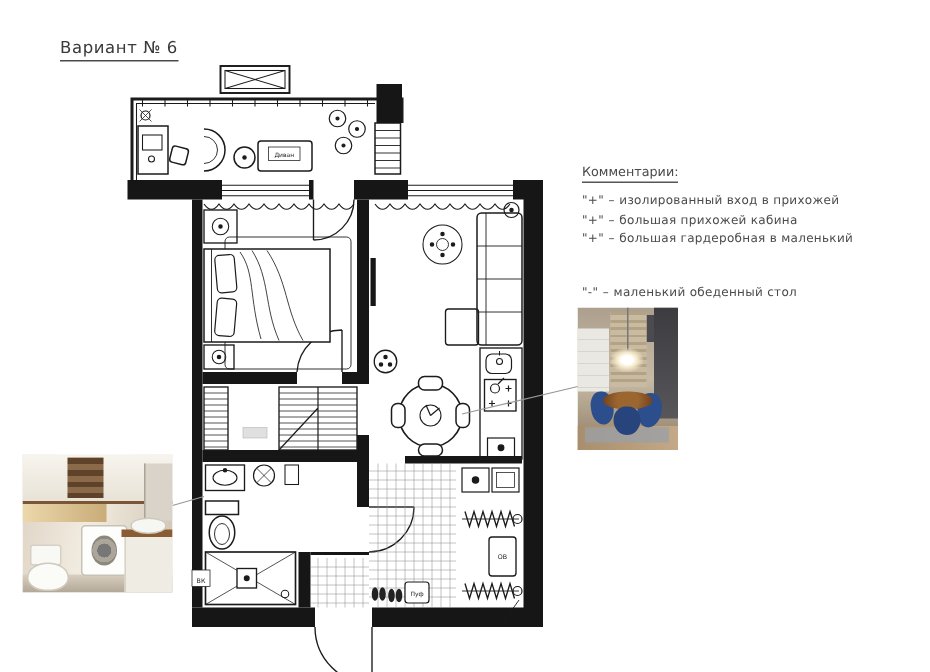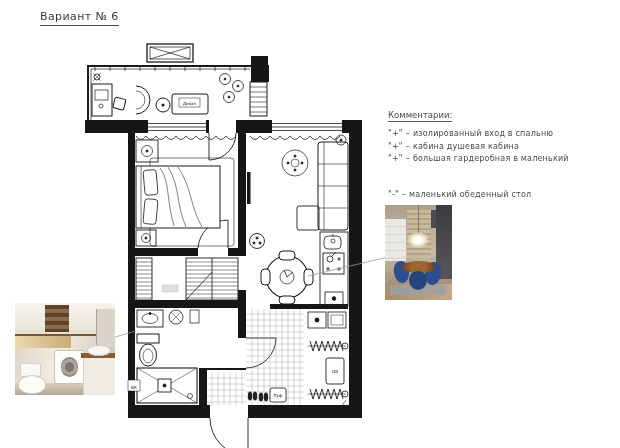--- a/index.html
+++ b/index.html
@@ -1,18 +1,18 @@
 <!DOCTYPE html>
 <html><head>
 <meta charset="utf-8">
 <style>
   html,body{margin:0;padding:0;background:#fff;}
   body{width:620px;height:448px;position:relative;overflow:hidden;
        font-family:"DejaVu Sans",sans-serif;color:#333;}
-  .page-title{position:absolute;left:40px;top:10px;font-size:11px;letter-spacing:.4px;
+  .page-title{position:absolute;left:40px;top:25px;font-size:11px;letter-spacing:.4px;
        color:#3a3a3a;border-bottom:1px solid #4a4a4a;padding-bottom:2px;}
   .plan-svg{position:absolute;left:0;top:0;}
   svg text{font-family:"DejaVu Sans",sans-serif;fill:#222;}
   
   .comments{position:absolute;left:388px;top:110px;width:225px;font-size:8px;color:#4a4a4a;}
   .comments .head{font-size:8.5px;display:inline-block;border-bottom:1px solid #555;
        padding-bottom:1px;margin-bottom:7px;}
   .c-item{margin-bottom:3.5px;letter-spacing:.2px;}
   .c-item .sep{margin:0 3px;}
   .c-item.gap{margin-top:27px;}
@@ -299,24 +299,24 @@
     <path d="M115 337L136 331"></path>
     <path d="M308 276L388 257"></path>
   </g>
 </svg>
 
 <div class="page-title">Вариант № 6</div>
 
 <div class="comments">
   <div class="head">Комментарии:</div>
   <div class="c-item">
-    <span>"+"</span><span class="sep">–</span><span>изолированный вход в спальню</span>
+    <span>"+"</span><span class="sep">–</span><span>изолированный вход в прихожей</span>
   </div>
   <div class="c-item">
-    <span>"+"</span><span class="sep">–</span><span>кабина душевая кабина</span>
+    <span>"+"</span><span class="sep">–</span><span>большая прихожей кабина</span>
   </div>
   <div class="c-item">
     <span>"+"</span><span class="sep">–</span><span>большая гардеробная в маленький</span>
   </div>
   <div class="c-item gap">
     <span>"-"</span><span class="sep">–</span><span>маленький обеденный стол</span>
   </div>
 </div>
 
 <div class="photo photo-bath">

